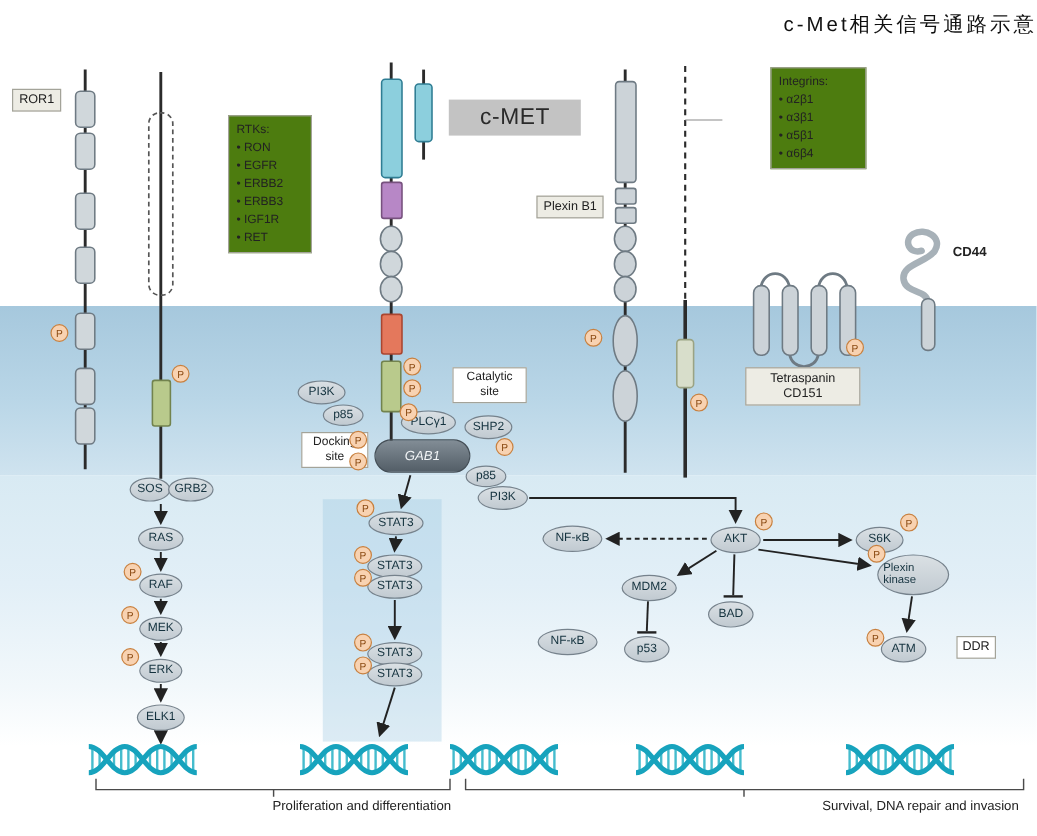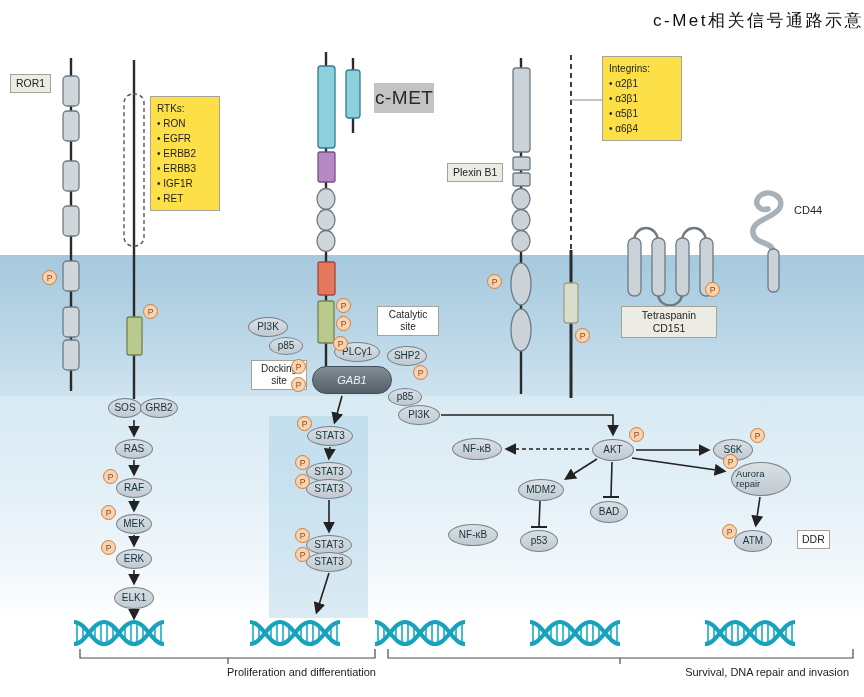--- a/index.html
+++ b/index.html
@@ -30,26 +30,26 @@
     font-size:8.5px; color:#8a4a12; }
   .gab1 { position:absolute; left:312px; top:366px; width:80px; height:28px; z-index:3;
     border-radius:14px; background:linear-gradient(180deg,#828d96 0%,#535e67 100%);
     border:1px solid #434d55; color:#f2f5f7; display:flex; align-items:center;
     justify-content:center; font-size:11px; box-sizing:border-box;font-style:italic; }
 
   .labelbox { position:absolute; z-index:5; background:#edece4; border:1px solid #a3a399;
     font-size:10.5px; color:#222; padding:2px 5px; line-height:1.25; white-space:nowrap; }
   .whitebox { position:absolute; z-index:5; background:#ffffff; border:1px solid #a3a399;
     font-size:10px; color:#222; padding:2px 4px; line-height:1.2; text-align:center;margin-left:20px; }
-  .infobox { position:absolute; z-index:5; background:#fde047; border:1px solid #a3a399;
-    font-size:10px; color:#222; padding:4px 6px; line-height:1.5; }
+  .infobox { position:absolute; z-index:5; background:#4d7c0f; border:1px solid #a3a399;
+    font-size:10px; color:#222; padding:4px 6px; line-height:1.5;margin-left:40px; }
   .infobox .i::before { content:"• "; }
   .cmet-tag { position:absolute; left:374px; top:83px; z-index:5; background:#c3c3c3;
-    color:#2a2a2a; font-size:19px; padding:4px 1px; letter-spacing:0.5px; }
-  .plain-label { position:absolute; z-index:5; font-size:11px; color:#222; }
+    color:#2a2a2a; font-size:19px; padding:4px 26px; letter-spacing:0.5px; }
+  .plain-label { position:absolute; z-index:5; font-size:11px; color:#222;font-weight:bold; }
   .outcome { position:absolute; z-index:5; font-size:11px; color:#222; text-align:right; }
 </style>
 </head>
 <body>
 
 <div class="stage">
 
   <div class="zone" id="zoneMembrane"></div>
   <div class="zone" id="zoneCyto"></div>
   <div id="zoneStat3"></div>
@@ -238,21 +238,21 @@
 
   <div class="oval" style="left:307px;top:426px;width:46px;height:20px">STAT3</div>
   <div class="oval" style="left:306px;top:462px;width:46px;height:20px">STAT3</div>
   <div class="oval" style="left:306px;top:479px;width:46px;height:20px">STAT3</div>
   <div class="oval" style="left:306px;top:535px;width:46px;height:20px">STAT3</div>
   <div class="oval" style="left:306px;top:552px;width:46px;height:20px">STAT3</div>
 
   <div class="oval" style="left:452px;top:438px;width:50px;height:22px">NF-κB</div>
   <div class="oval" style="left:592px;top:439px;width:42px;height:22px">AKT</div>
   <div class="oval" style="left:713px;top:439px;width:40px;height:22px">S6K</div>
-  <div class="oval" style="left:731px;top:462px;width:60px;height:34px;font-size:9.5px;padding:0 4px">Aurora repair</div>
+  <div class="oval" style="left:731px;top:462px;width:60px;height:34px;font-size:9.5px;padding:0 4px">Plexin kinase</div>
   <div class="oval" style="left:518px;top:479px;width:46px;height:22px">MDM2</div>
   <div class="oval" style="left:590px;top:501px;width:38px;height:22px">BAD</div>
   <div class="oval" style="left:520px;top:530px;width:38px;height:22px">p53</div>
   <div class="oval" style="left:448px;top:524px;width:50px;height:22px">NF-κB</div>
   <div class="oval" style="left:734px;top:530px;width:38px;height:22px">ATM</div>
 
   <div class="p-badge" style="left:42px;top:270px">P</div>
   <div class="p-badge" style="left:143px;top:304px">P</div>
   <div class="p-badge" style="left:336px;top:298px">P</div>
   <div class="p-badge" style="left:336px;top:316px">P</div>

